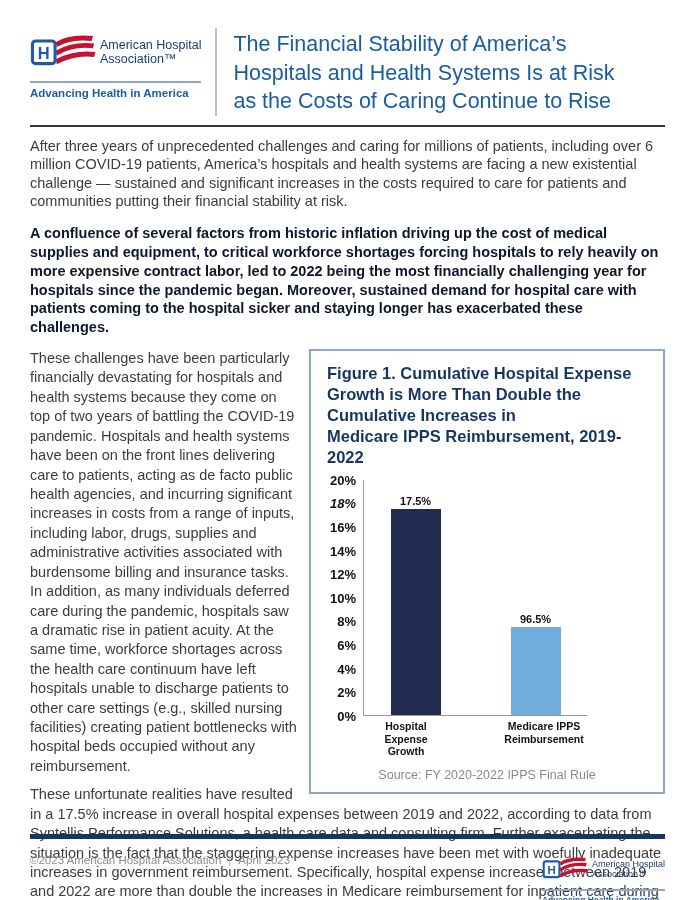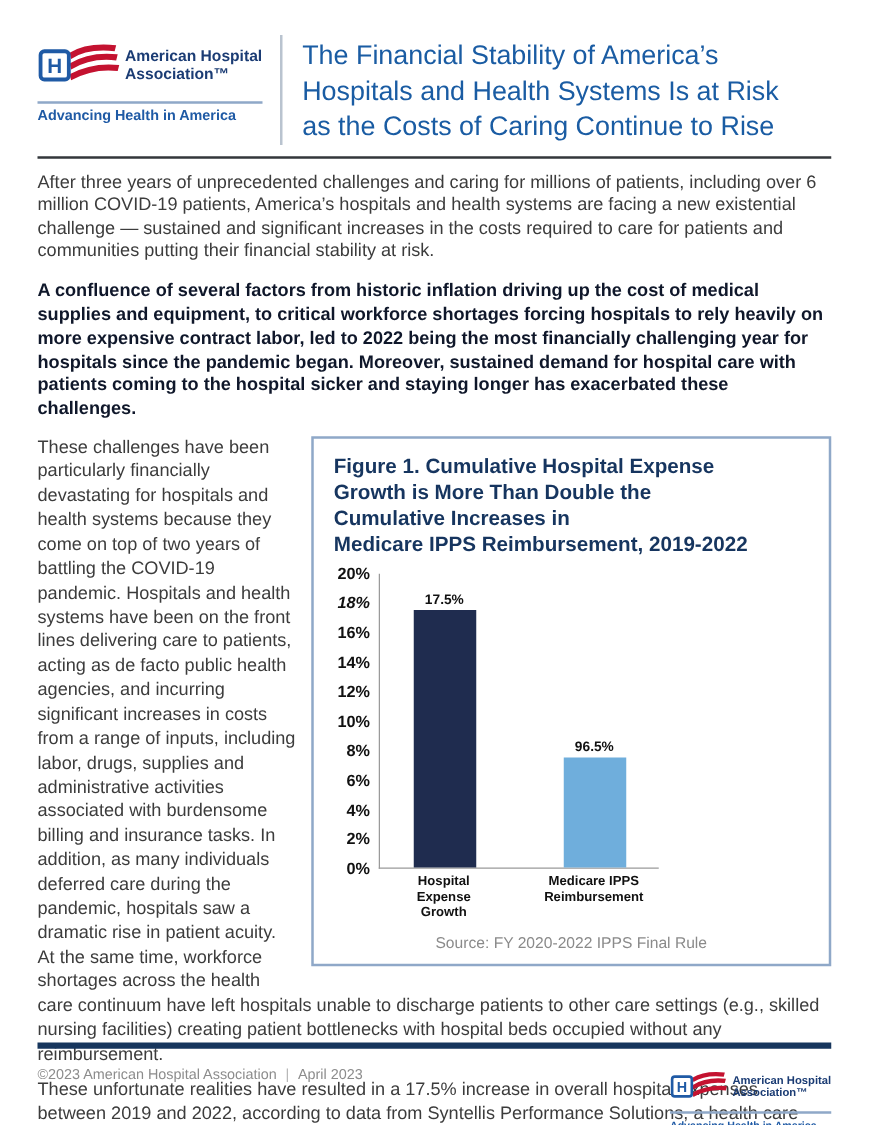--- a/index.html
+++ b/index.html
@@ -7,21 +7,21 @@
   .page {
     position:relative; width:695px; height:900px; margin:0 auto;
     background:#ffffff; font-family:"Liberation Sans", sans-serif;
     color:#3c3c3c; overflow:hidden; padding:0 30px;
   }
   
   .header { display:flex; align-items:stretch; margin-top:28px; }
   .logo { display:flex; flex-direction:column; }
   .logo-top { display:flex; align-items:center; }
   .logo-mark { flex:0 0 auto; }
-  .logo-org { font-weight:bold; color:#1B3C74; line-height:1.12; margin-left:4px; }
+  .logo-org { font-weight:normal; color:#1B3C74; line-height:1.12; margin-left:4px; }
   .logo--big .logo-org { font-size:12.5px; }
   .logo-rule { height:2px; background:#8FA8C8; margin-top:5px; }
   .logo-tagline { font-weight:bold; color:#1F5AA5; margin-top:4px; }
   .logo--big .logo-tagline { font-size:11.5px; }
   .logo--small .logo-org { font-size:9px; }
   .logo--small .logo-tagline { font-size:8.5px; }
   .logo--small .logo-rule { margin-top:3px; height:1.5px; }
   .header-divider { width:2px; background:#b9c3cf; margin:0 16px 0 14px; }
   .doc-title {
     color:#1A5CA3; font-size:21.5px; font-weight:500; line-height:1.33;
@@ -29,21 +29,21 @@
   }
   .header-rule { height:2px; background:#33373b; margin-top:9px; }
   
   .para { font-size:14.5px; line-height:1.28; margin-top:10px; }
   .callout { color:#0f172a; font-weight:bold; margin-top:13px; line-height:1.3; }
   .wrap-region { margin-top:12px; }
   .wrap-region .para { line-height:1.34; margin-top:0; }
   .wrap-region .para + .para { margin-top:9px; }
   
   .figure {
-    float:right; width:416px; margin-left:12px; margin-bottom:6px;
+    float:right; width:356px; margin-left:12px; margin-bottom:6px;
     border:2px solid #8FA8C8; background:#fff; padding:12px 16px 10px 16px;
   }
   .figure-title {
     color:#16355F; font-weight:bold; font-size:16.5px; line-height:1.27;
     white-space:pre-line;
   }
   .chart { display:flex; margin-top:12px; }
   .yaxis { position:relative; width:36px; height:236px; flex:0 0 auto; }
   .ytick {
     position:absolute; right:7px; transform:translateY(50%);
@@ -53,21 +53,21 @@
     position:relative; width:224px; height:236px;
     border-left:1px solid #9a9a9a; border-bottom:1px solid #9a9a9a;
     display:flex; align-items:flex-start; justify-content:center; gap:34px;
   }
   .bar-group {
     display:flex; flex-direction:column; justify-content:flex-end;
     align-items:center; width:86px; height:100%;
   }
   .bar-label { font-size:11px; font-weight:bold; color:#111; margin-bottom:2px; }
   .bar { width:50px; }
-  .xrow { display:flex; justify-content:center; gap:34px; width:224px; margin-left:36px; }
+  .xrow { display:flex; justify-content:space-between; gap:34px; width:224px; margin-left:36px; }
   .xlabel {
     width:86px; text-align:center; font-size:10.5px; font-weight:bold;
     color:#111; line-height:1.22; white-space:pre-line; margin-top:4px;
   }
   .figure-source { text-align:center; color:#8a8a8a; font-size:12.5px; margin-top:10px; }
   
   .footer { position:absolute; left:30px; right:30px; top:834px; }
   .footer-bar { height:5px; background:#17365D; }
   .footer-row { display:flex; justify-content:space-between; align-items:flex-start; margin-top:13px; }
   .footer-left { font-size:11.5px; color:#8c8c8c; line-height:1.55; }

